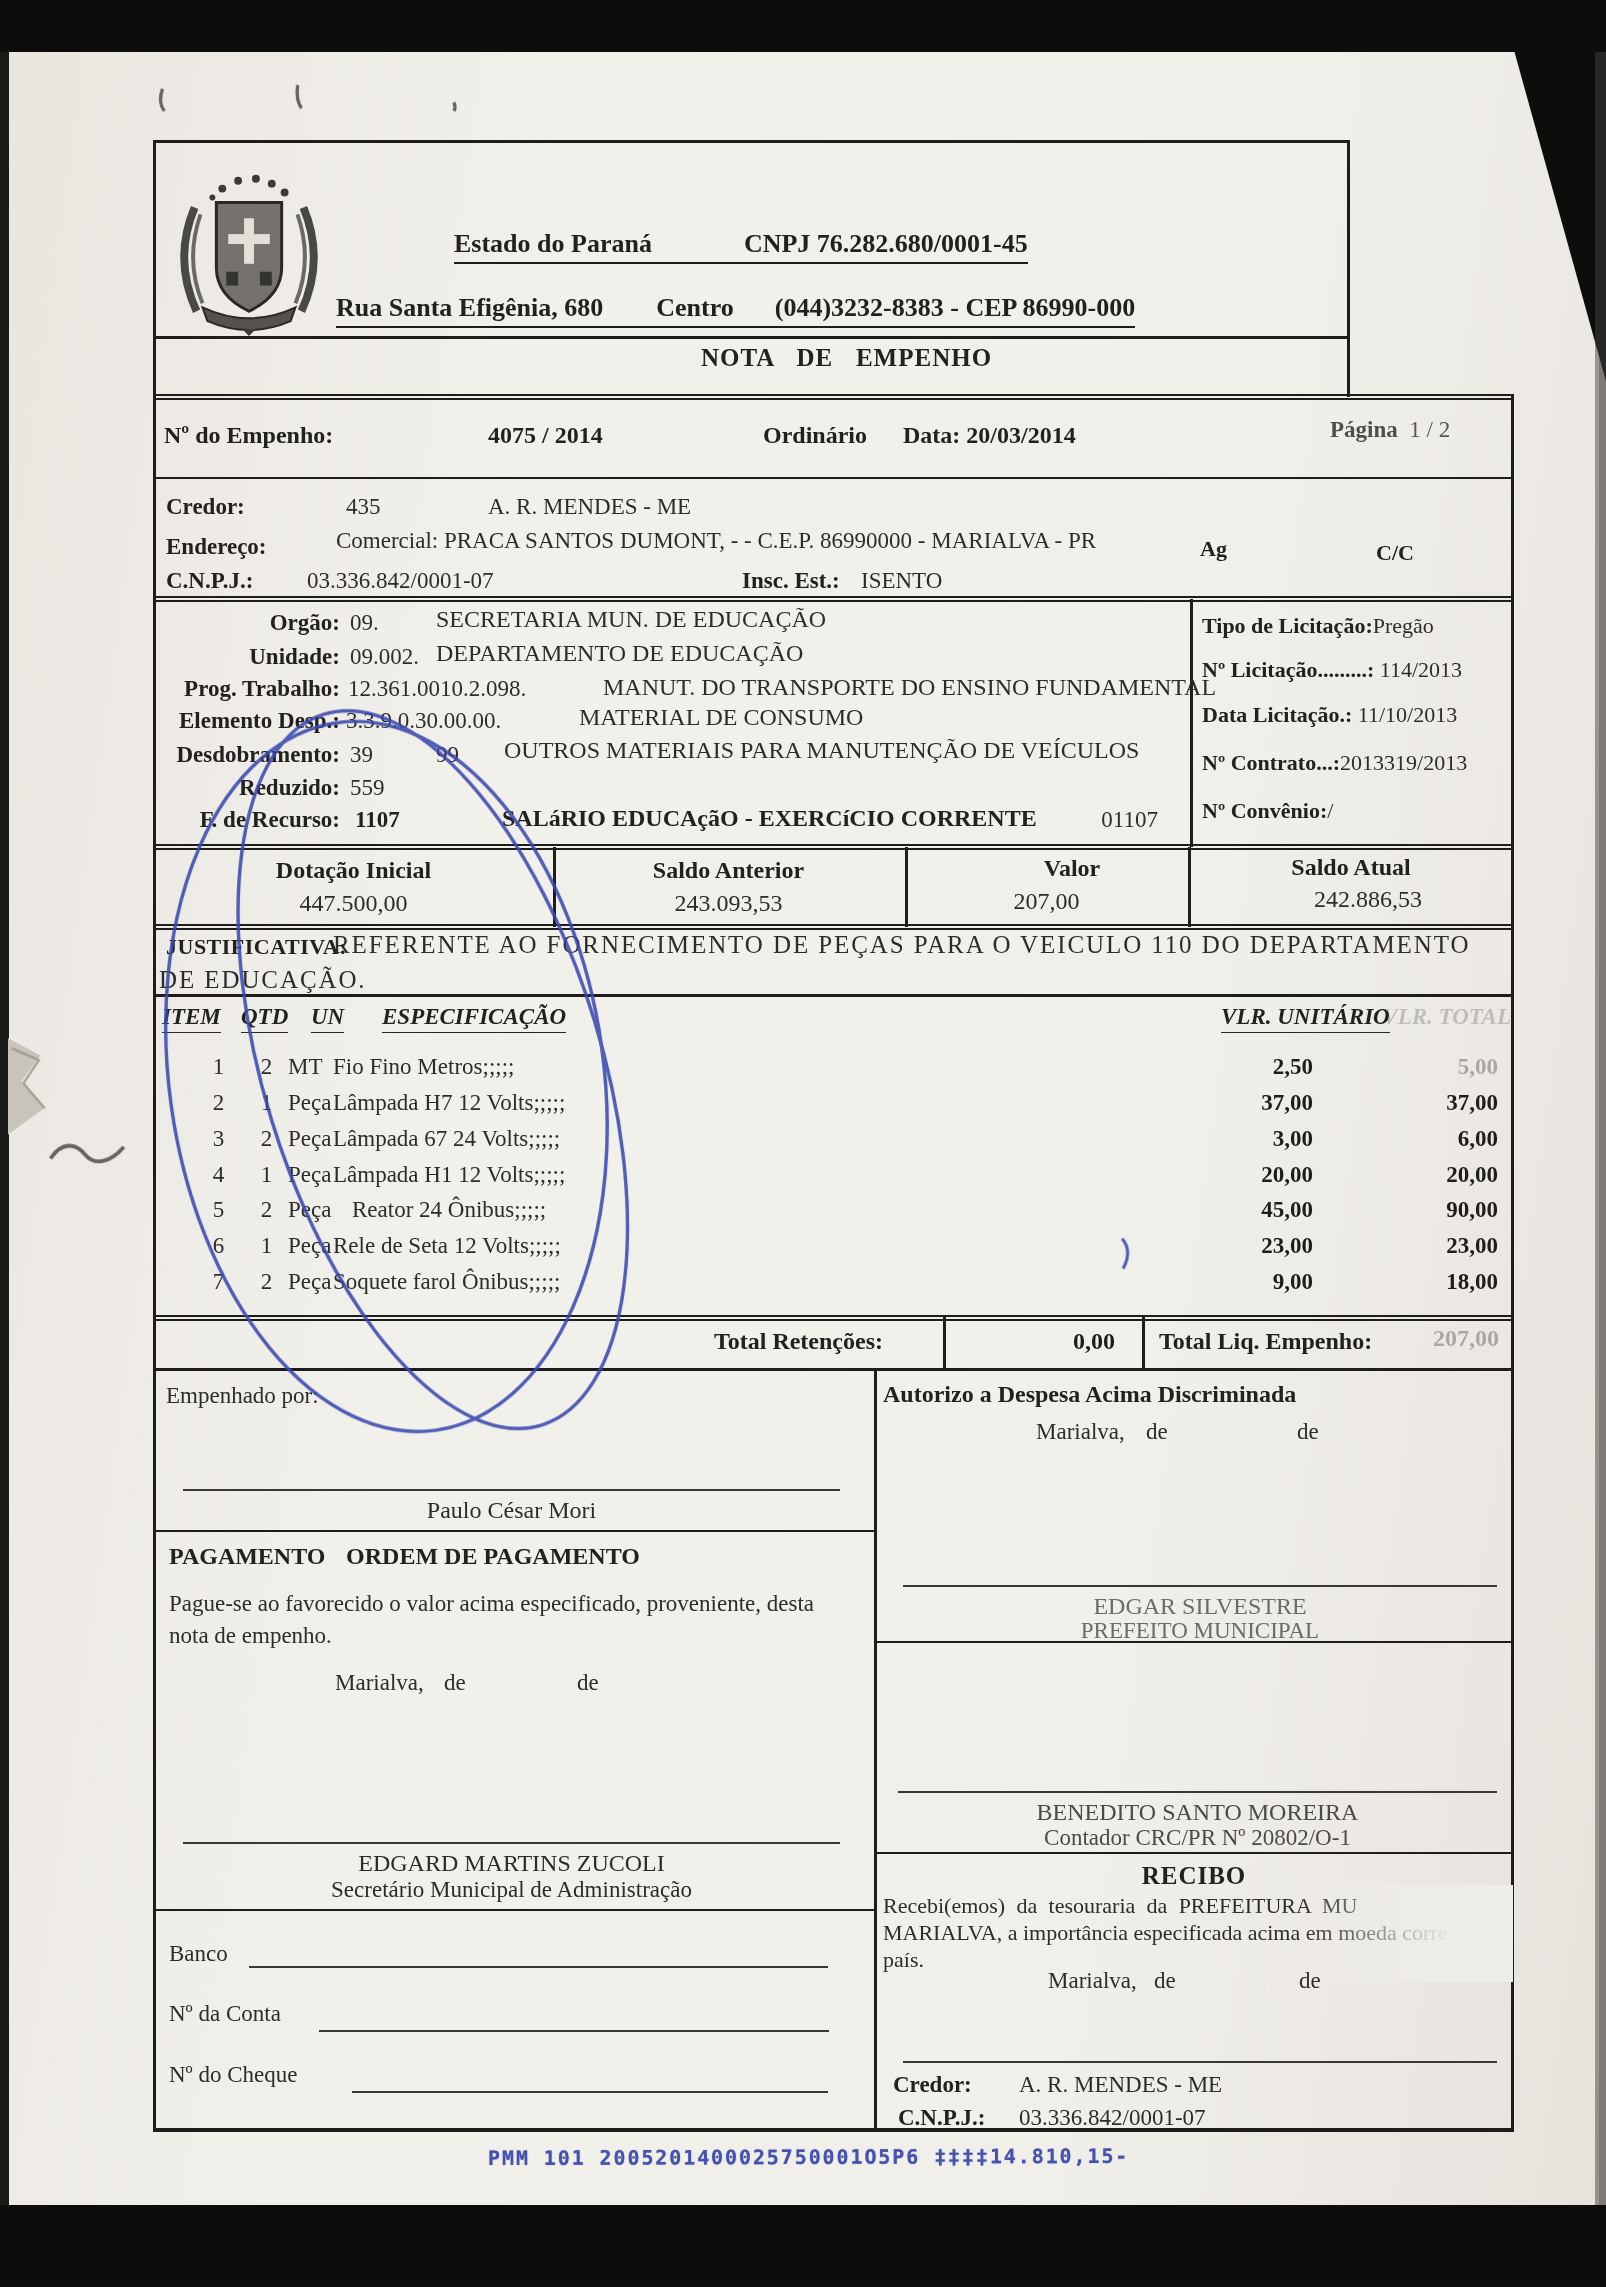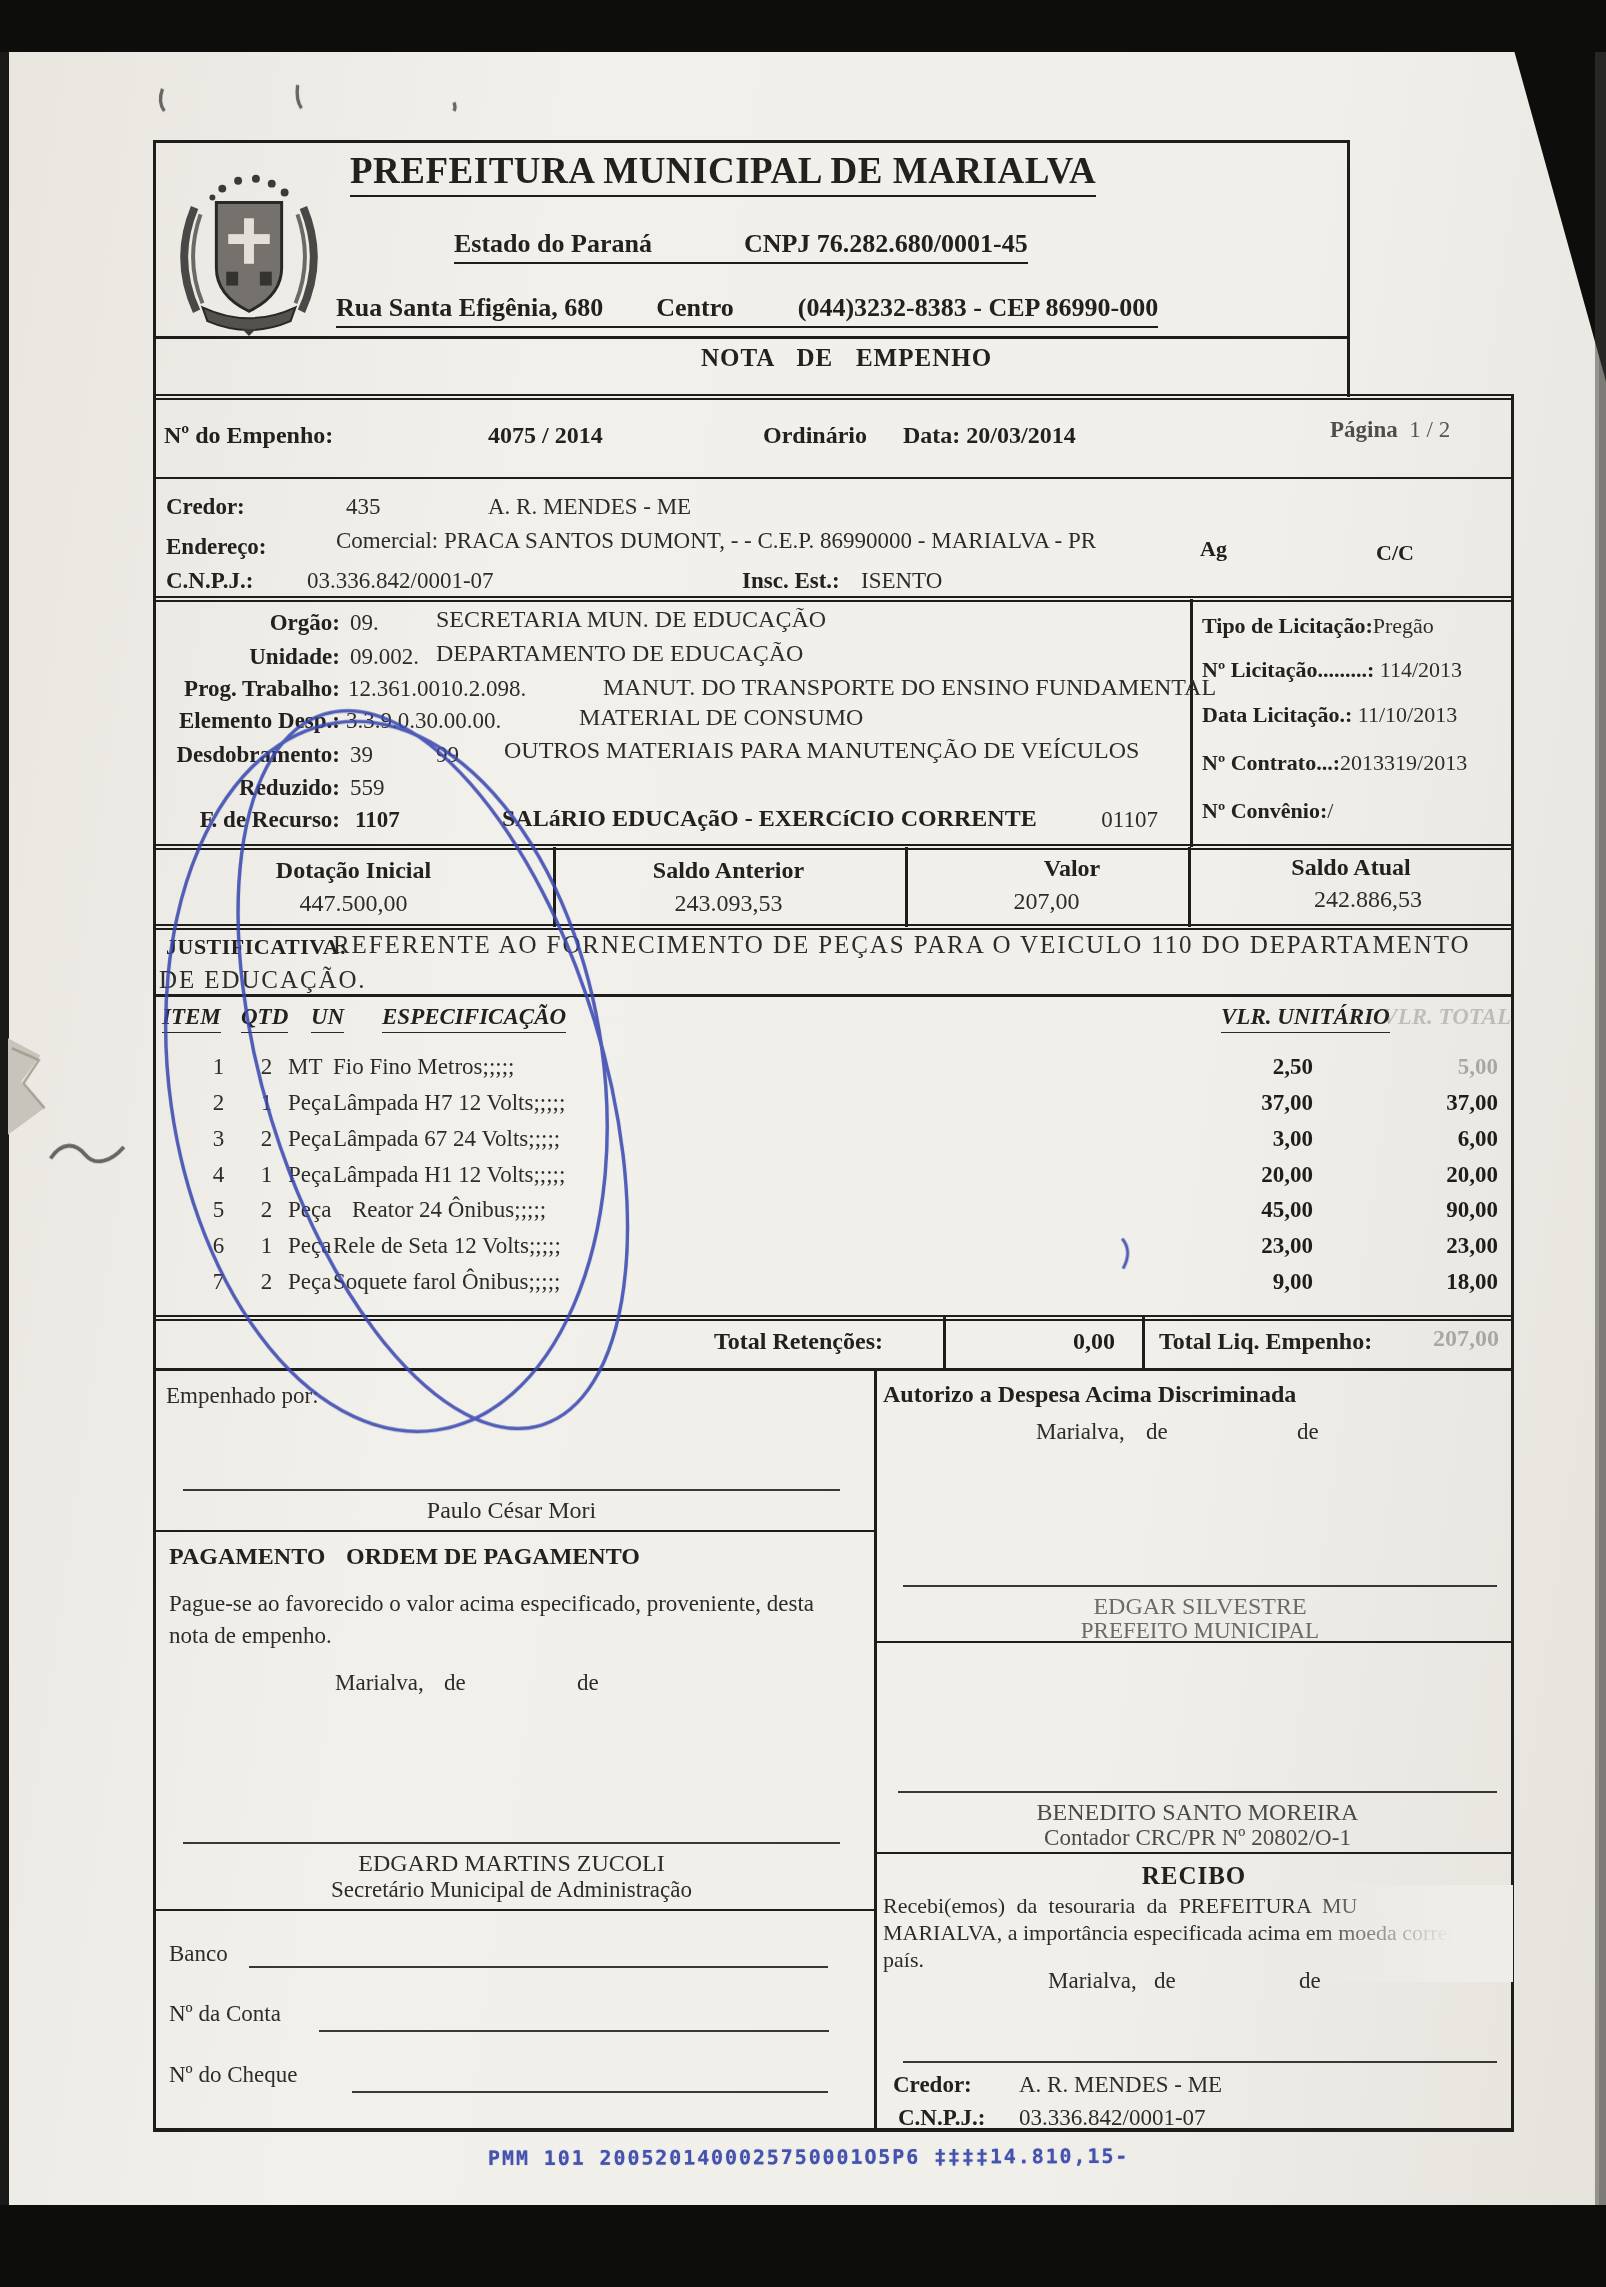--- a/index.html
+++ b/index.html
@@ -92,26 +92,25 @@
       <circle cx="48" cy="45" r="3" fill="#3c3a38"></circle>
     <path d="M52,50 L118,50 L118,116 Q118,144 85,160 Q52,144 52,116 Z" fill="#75726d" stroke="#2a2825" stroke-width="3"></path>
     <rect x="80" y="66" width="10" height="46" fill="#e3e0da"></rect>
     <rect x="64" y="82" width="42" height="10" fill="#e3e0da"></rect>
     <rect x="62" y="120" width="12" height="14" fill="#35332f"></rect>
     <rect x="96" y="120" width="12" height="14" fill="#35332f"></rect>
     <path d="M38,156 Q85,178 132,156 L127,170 Q85,188 43,170 Z" fill="#55524d" stroke="#2a2825" stroke-width="2"></path>
     <path d="M78,178 L92,178 L85,185 Z" fill="#3c3a38"></path>
   </svg>
 
-  <div class="t b und" style="left:350px;top:150px;font-size:37px;letter-spacing:0.5px;">PREFEITURA MUNICIPAL DE MARIALVA</div>
   <div class="t und" style="left:454px;top:229px;font-size:26px;">
     <span class="b" style="margin-right:92px;">Estado do Paraná</span><span class="b">CNPJ 76.282.680/0001-45</span>
   </div>
   <div class="t und" style="left:336px;top:293px;font-size:26px;">
-    <span class="b" style="margin-right:53px;">Rua Santa Efigênia, 680</span><span class="b" style="margin-right:64px;">Centro</span><span class="b">(044)3232-8383  -  CEP 86990-000</span>
+    <span class="b" style="margin-right:53px;">Rua Santa Efigênia, 680</span><span class="b" style="margin-right:41px;">Centro</span><span class="b">(044)3232-8383  -  CEP 86990-000</span>
   </div>
 
   <div class="t b ctr" style="left:153px;top:344px;width:1387px;font-size:25px;word-spacing:15.4px;letter-spacing:1px;">NOTA DE EMPENHO</div>
 
   <div class="t b" style="left:164px;top:422px;font-size:24px;">Nº do Empenho:</div>
   <div class="t b" style="left:488px;top:422px;font-size:24px;">4075 / 2014</div>
   <div class="t b" style="left:763px;top:422px;font-size:24px;">Ordinário</div>
   <div class="t" style="left:903px;top:422px;font-size:24px;">
     <span class="b">Data:</span>
     <span class="b">20/03/2014</span>

